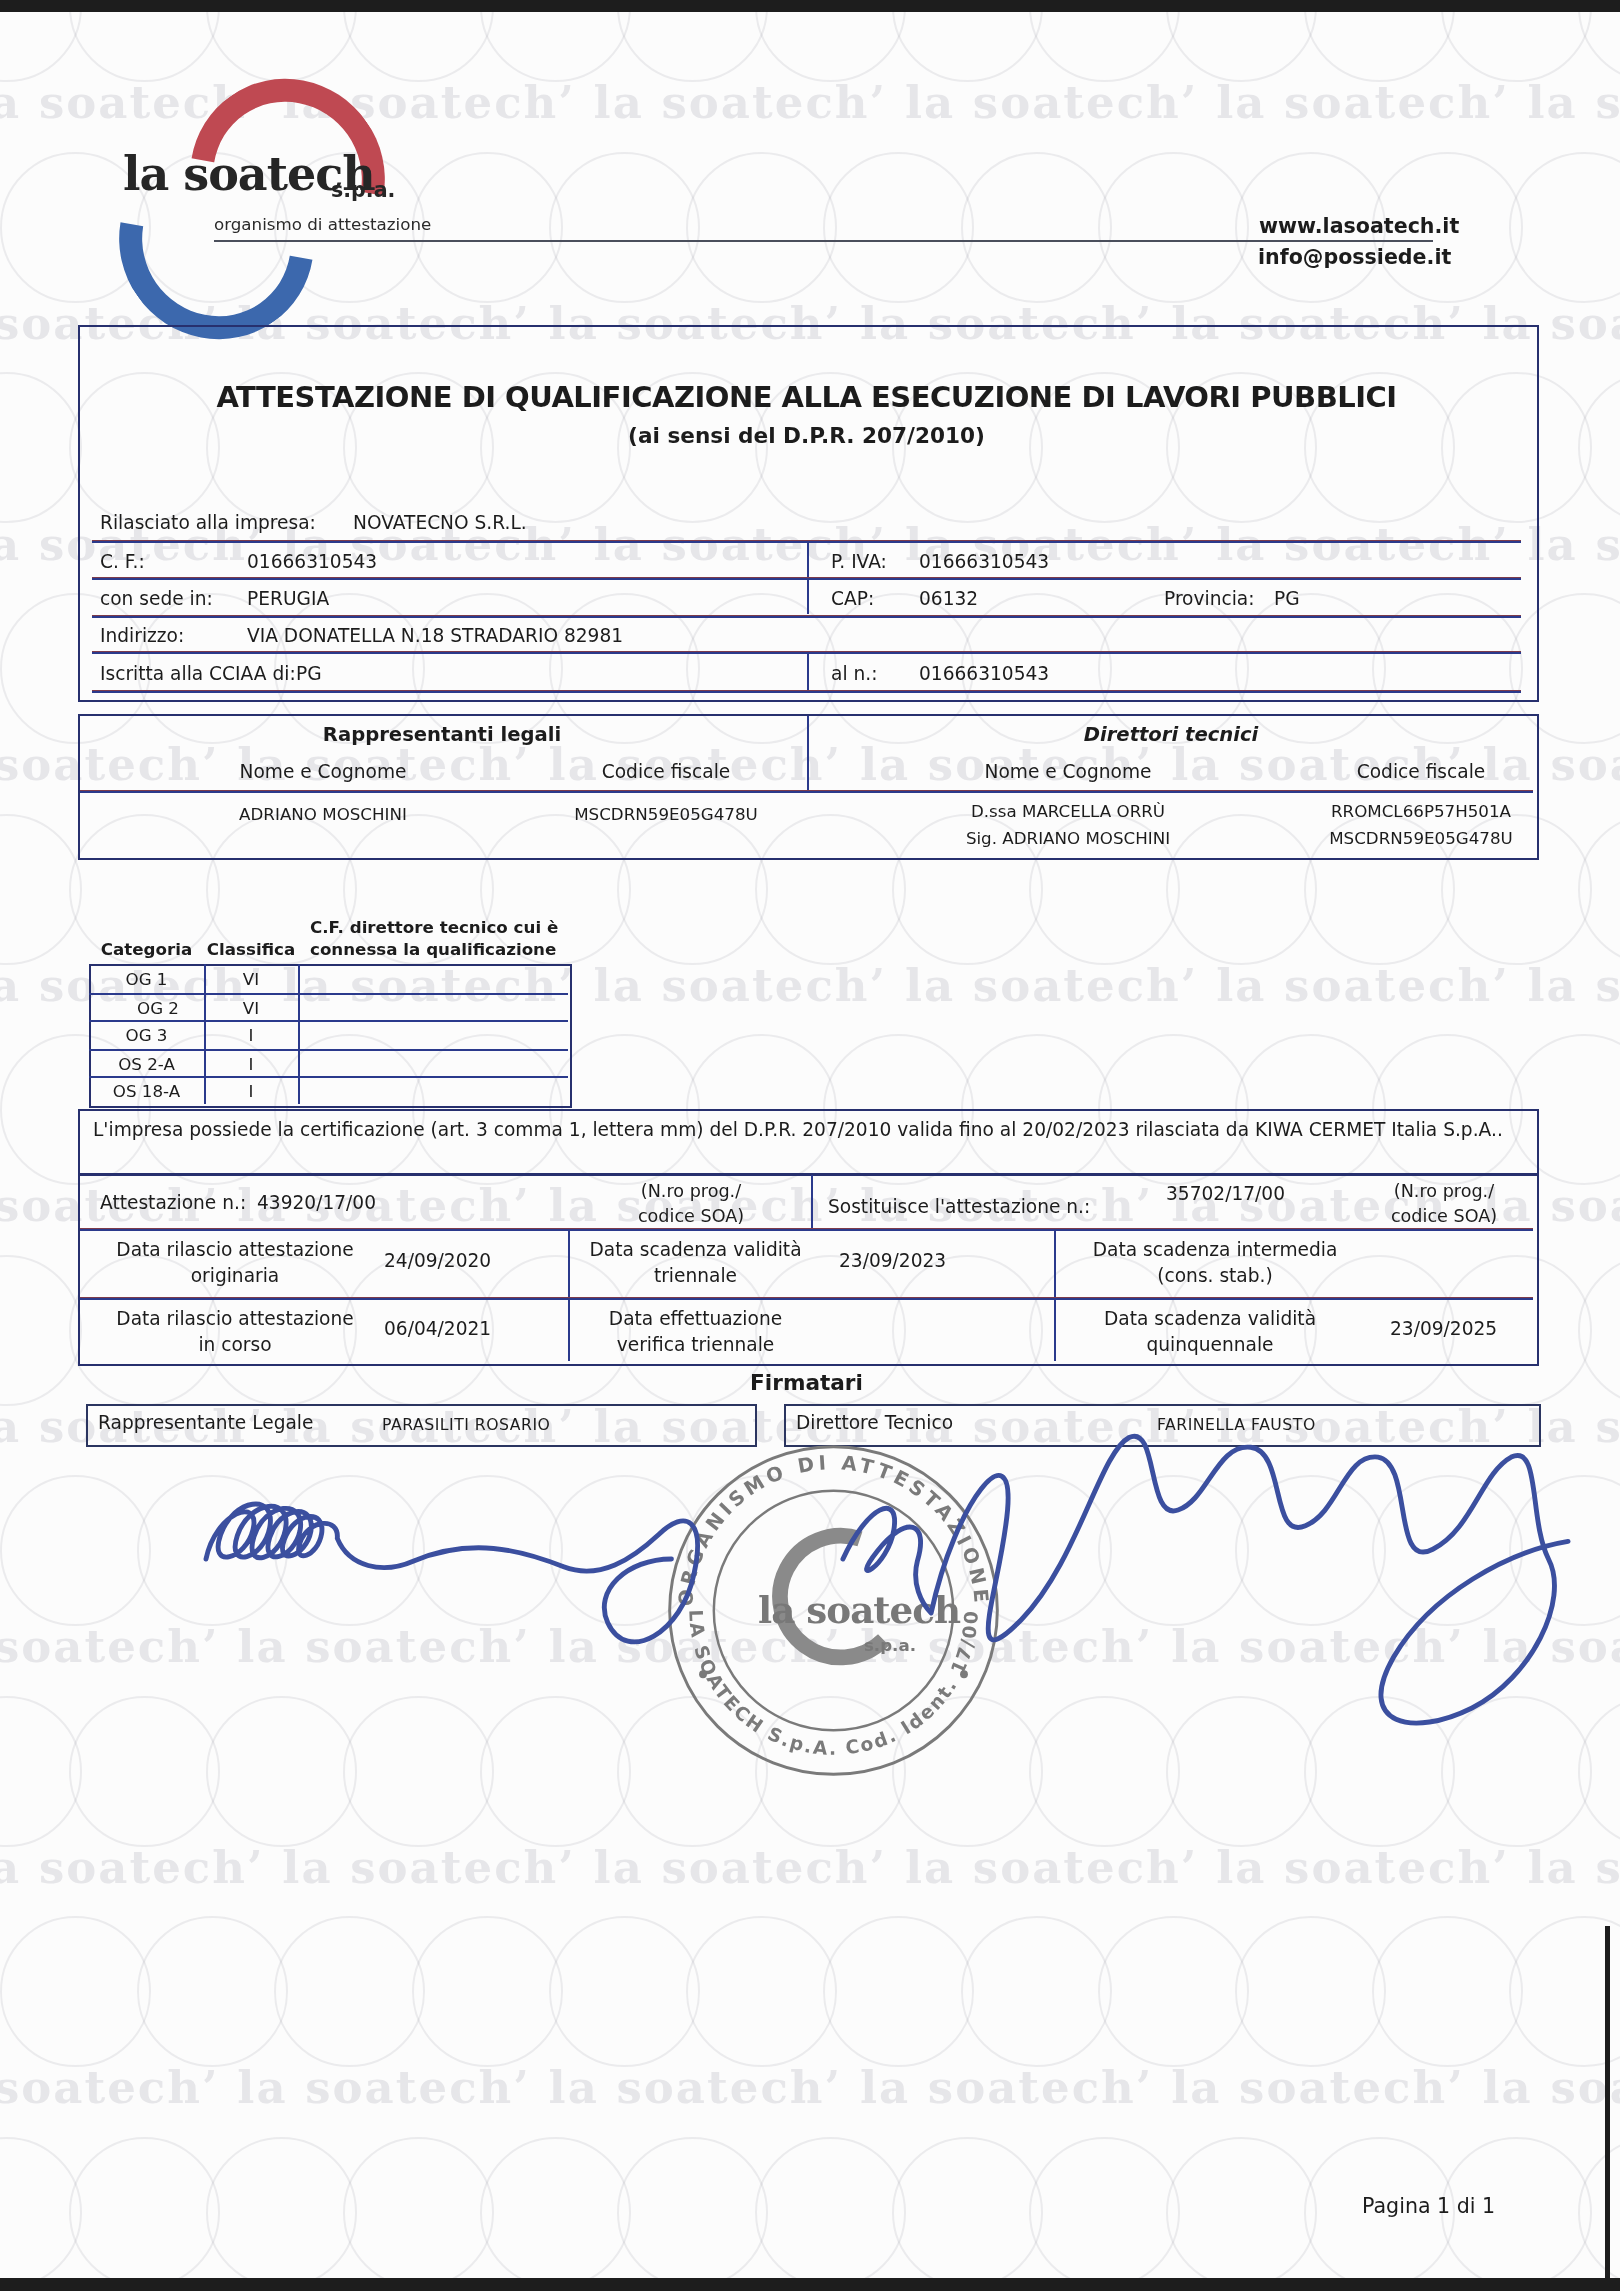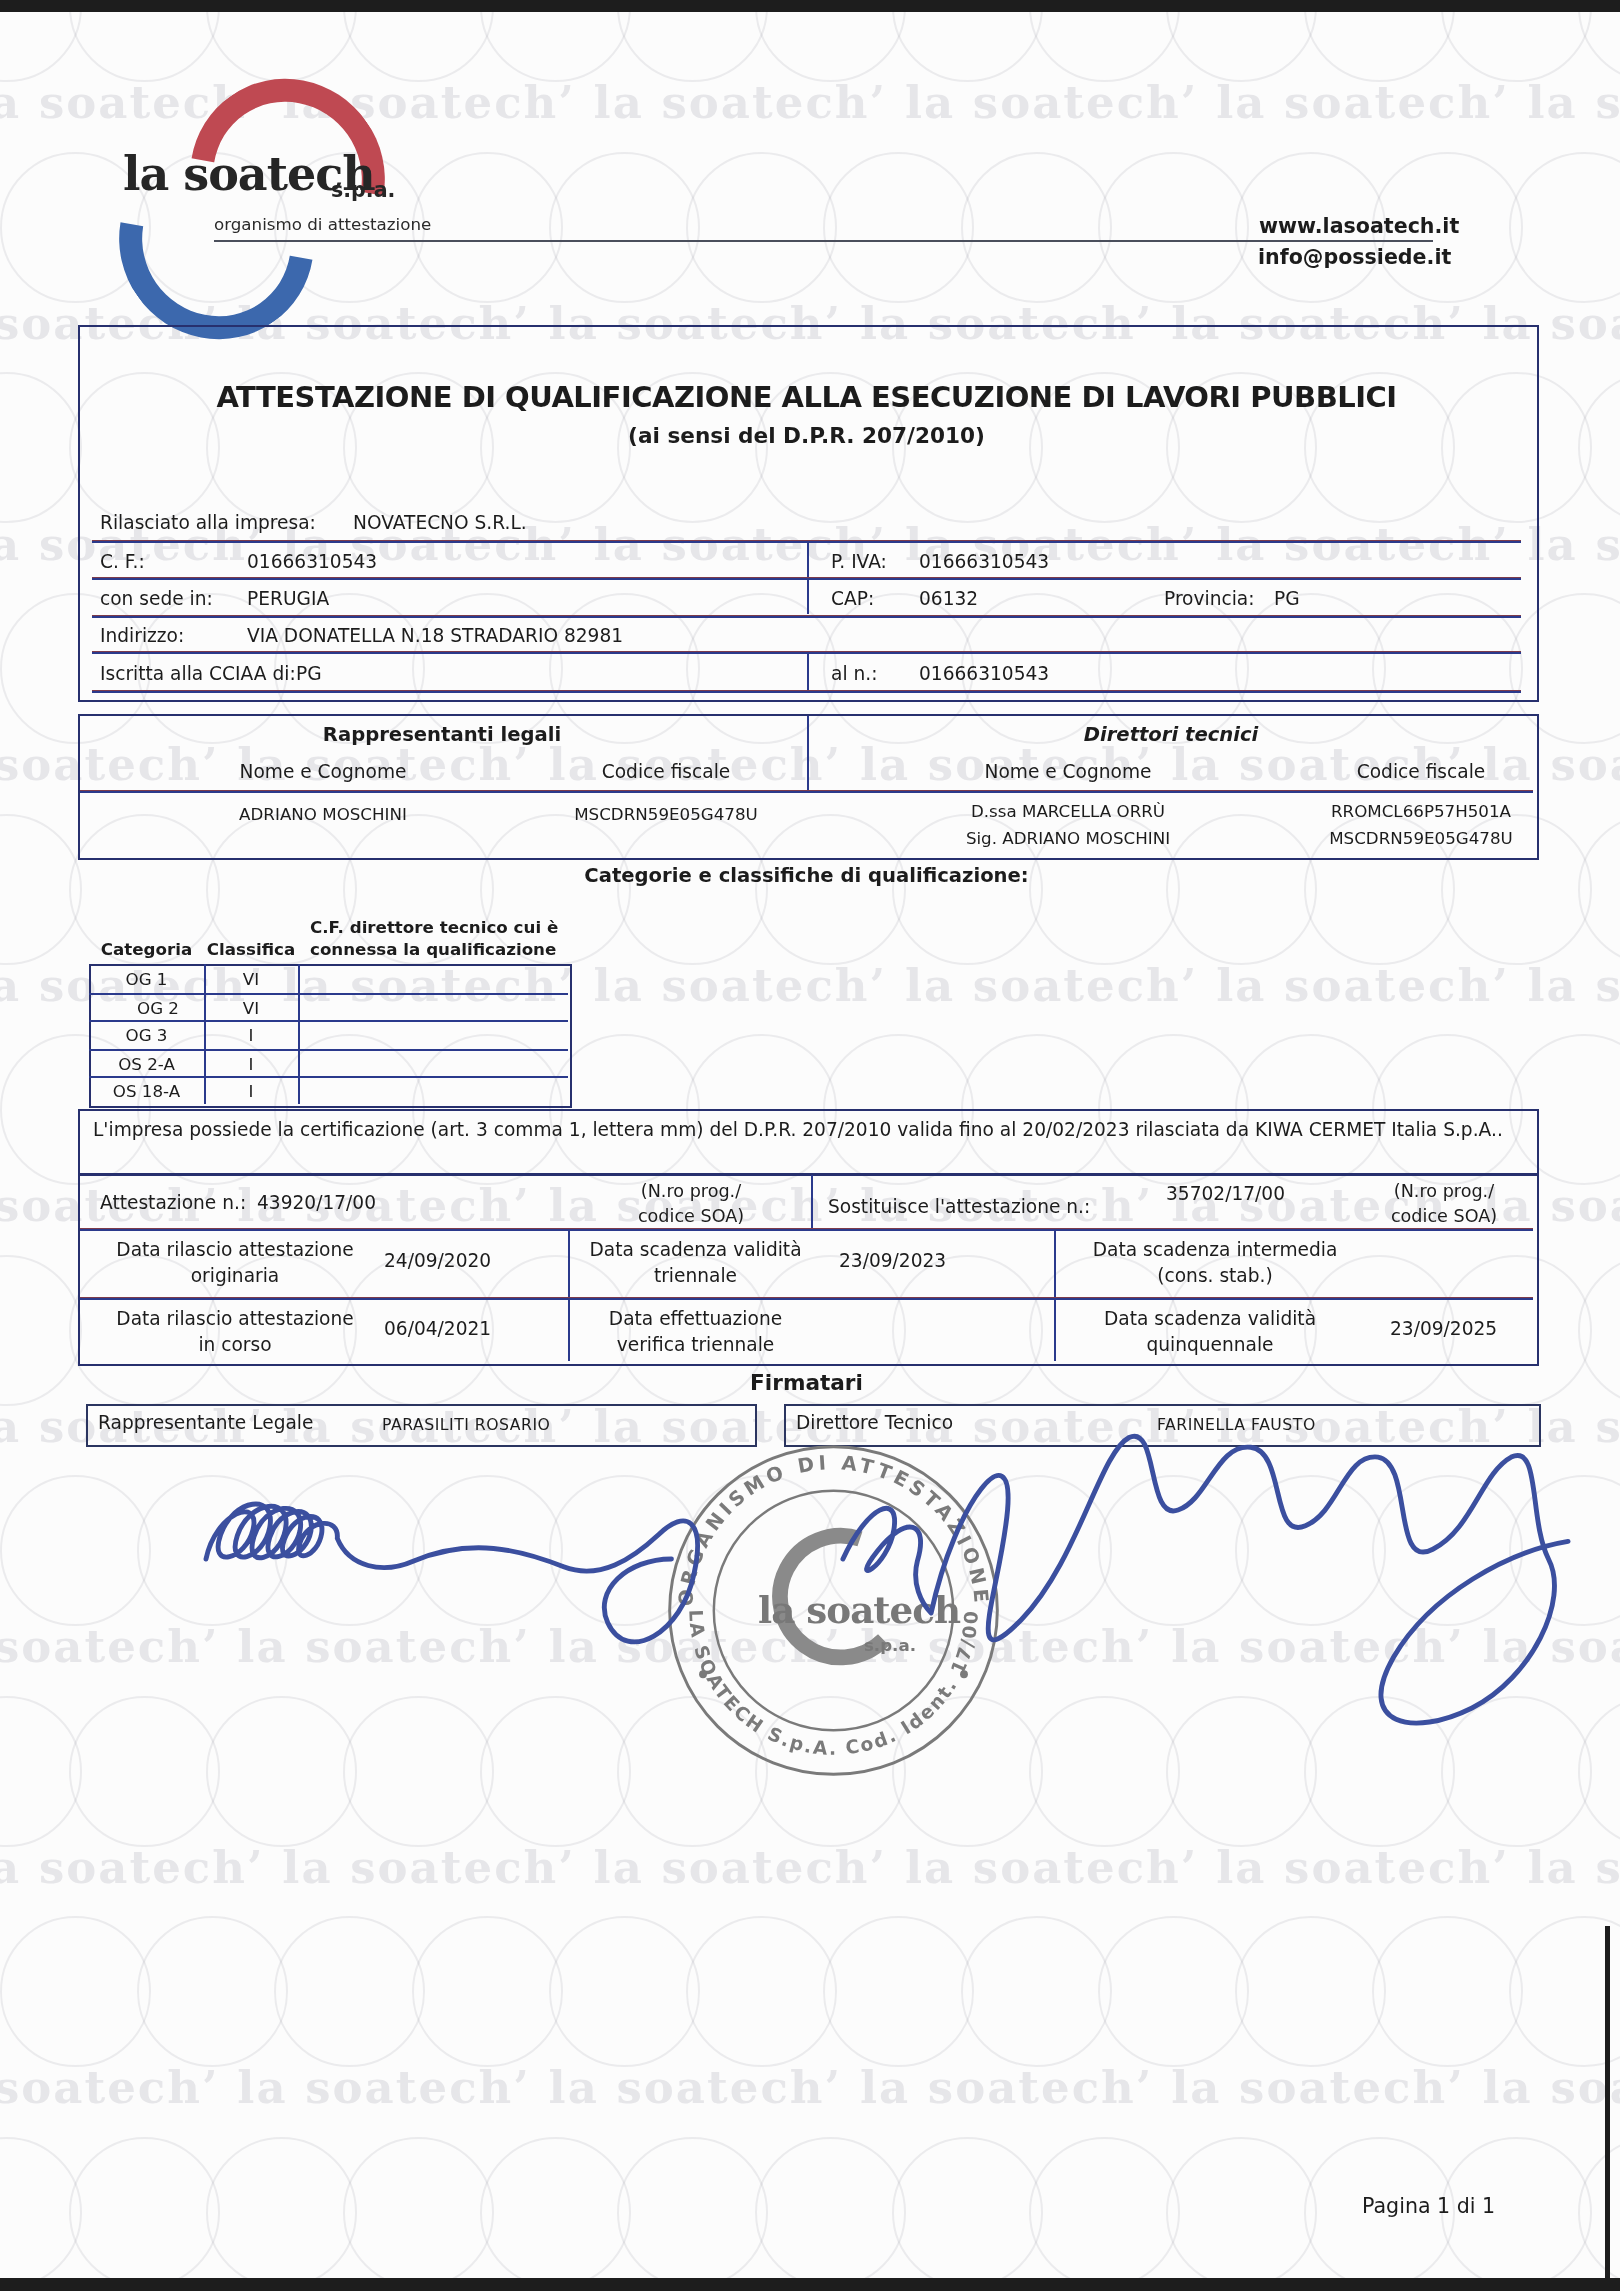--- a/index.html
+++ b/index.html
@@ -240,21 +240,20 @@
     <div class="abs ctr" style="left:872px;top:761px;width:392px;font-size:18.6px;">Nome e Cognome</div>
     <div class="abs ctr" style="left:1264px;top:761px;width:314px;font-size:18.6px;">Codice fiscale</div>
     <div class="hline" style="left:80px;top:790px;width:1453px;"></div>
     <div class="abs ctr" style="left:127px;top:804px;width:392px;font-size:16.7px;">ADRIANO MOSCHINI</div>
     <div class="abs ctr" style="left:519px;top:804px;width:294px;font-size:16.7px;">MSCDRN59E05G478U</div>
     <div class="abs ctr" style="left:872px;top:801px;width:392px;font-size:16.7px;">D.ssa MARCELLA ORRÙ</div>
     <div class="abs ctr" style="left:1264px;top:801px;width:314px;font-size:16.7px;">RROMCL66P57H501A</div>
     <div class="abs ctr" style="left:872px;top:828px;width:392px;font-size:16.7px;">Sig. ADRIANO MOSCHINI</div>
     <div class="abs ctr" style="left:1264px;top:828px;width:314px;font-size:16.7px;">MSCDRN59E05G478U</div>
 
-    <div class="abs ctr bold" style="left:78px;top:864px;width:1457px;font-size:19.6px;">Categorie e classifiche di qualificazione:</div>
 
     <div class="abs ctr bold" style="left:89px;top:939px;width:115px;font-size:16.7px;">Categoria</div>
     <div class="abs ctr bold" style="left:204px;top:939px;width:94px;font-size:16.7px;">Classifica</div>
     <div class="abs bold" style="left:310px;top:917px;width:274px;font-size:16.7px;line-height:21.6px;">C.F. direttore tecnico cui è connessa la qualificazione</div>
 
     <div class="box" style="left:89px;top:964px;width:479px;height:140px;"></div>
     <div class="vline" style="left:204px;top:964px;height:140px;"></div>
     <div class="vline" style="left:298px;top:964px;height:140px;"></div>
     <div class="hline-thin" style="left:89px;top:993px;width:479px;"></div>
     <div class="hline-thin" style="left:89px;top:1020px;width:479px;"></div>

